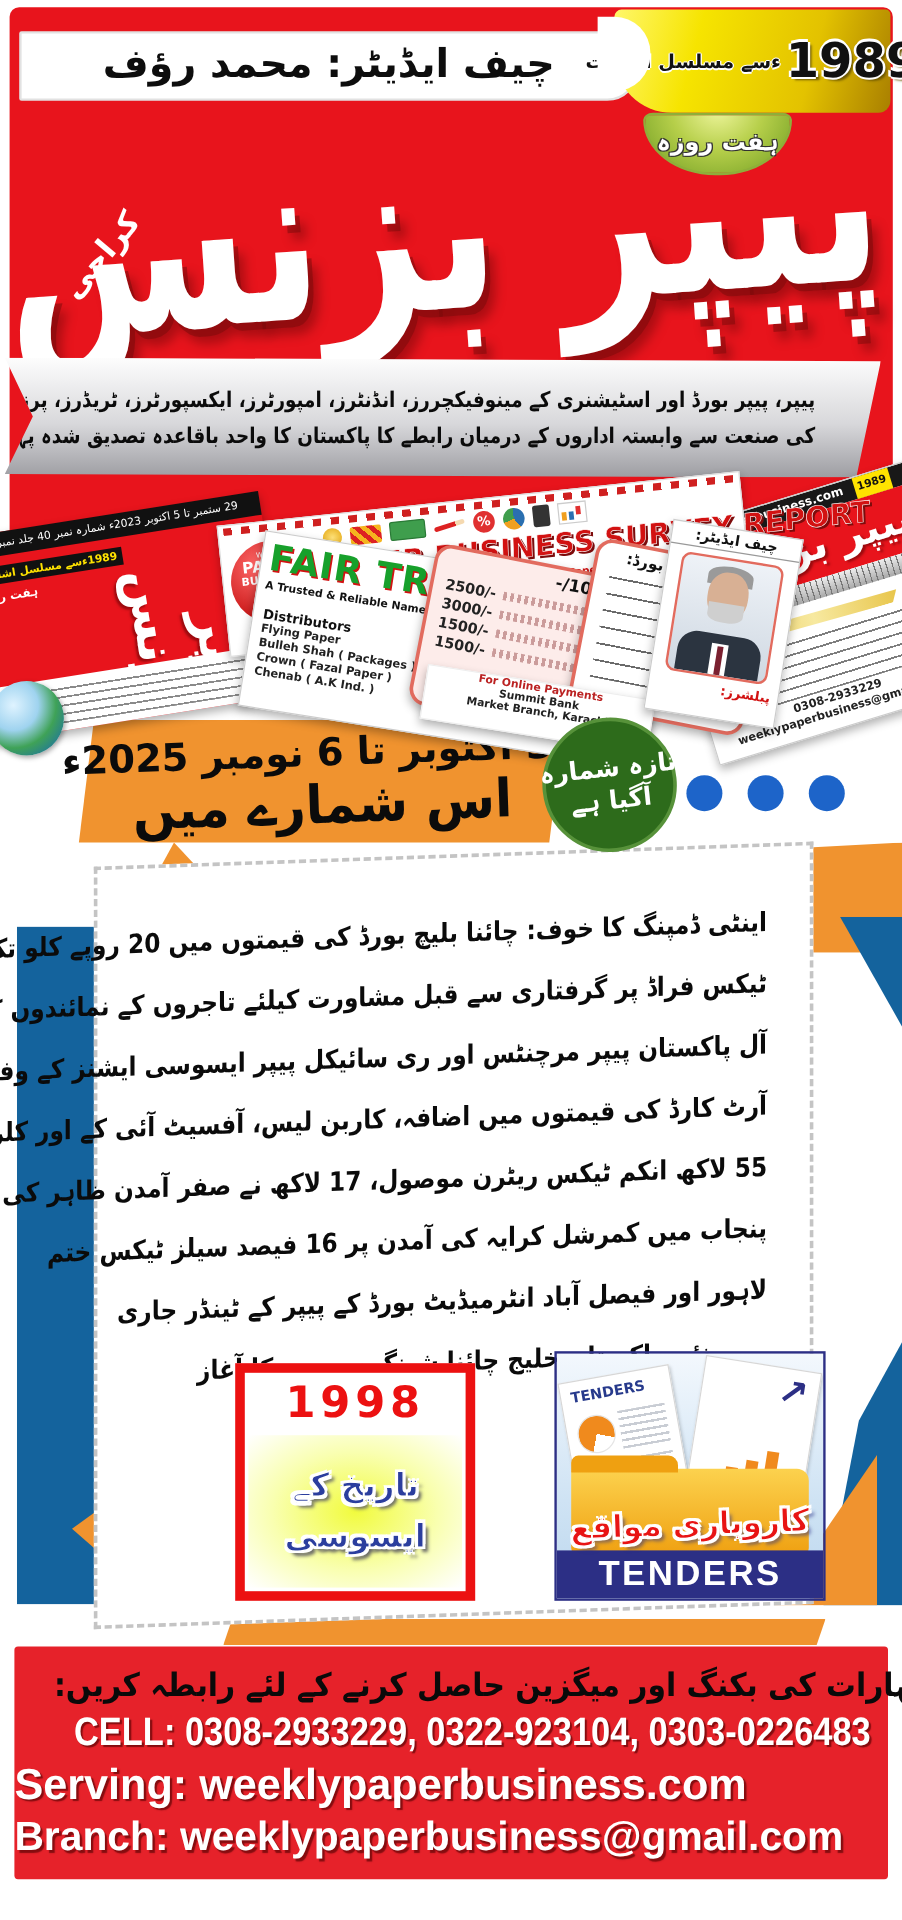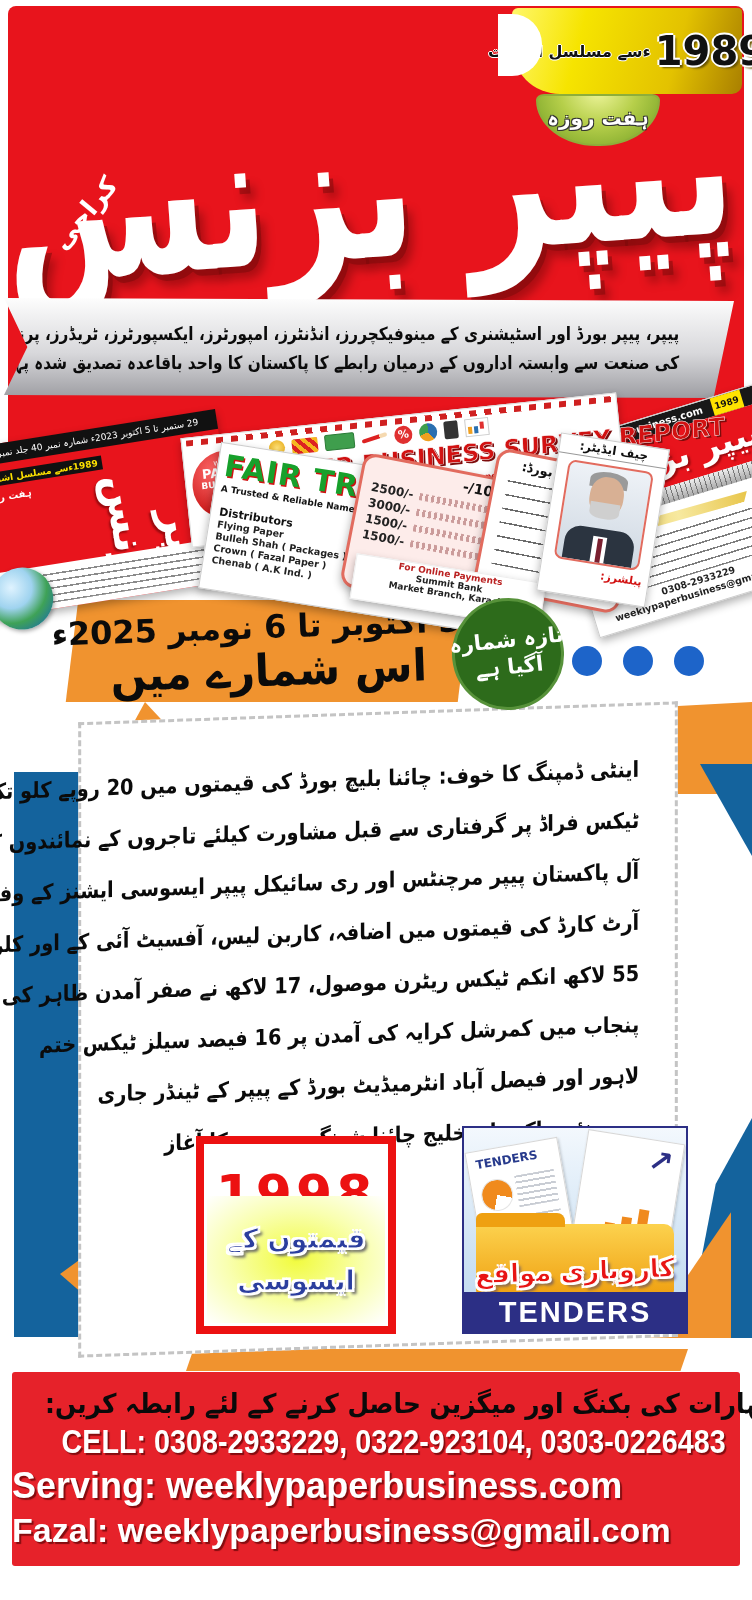--- a/index.html
+++ b/index.html
@@ -186,21 +186,21 @@
   .sh-bl-br{left:686px;top:1118px;width:66px;height:220px;background:#14639d;
       clip-path:polygon(100% 0,100% 100%,0 100%,45% 30%);}
   .sheet{left:78px;top:712px;width:600px;height:635px;background:#fff;border:3px dashed #c4c4c4;
       transform:rotate(-2deg) skewX(-2deg);z-index:2;box-sizing:border-box;}
   .headlines{padding-top:38px;}
   .hl{font-size:22px;font-weight:800;color:#0b0b0b;text-align:center;direction:rtl;line-height:51px;
       white-space:nowrap;transform:scaleX(.88);}
 
   .history{left:196px;top:1136px;width:200px;height:198px;background:#fff;border:8px solid #ec1111;
       z-index:4;box-sizing:border-box;text-align:center;}
-  .h-year{font-size:52px;font-weight:800;color:#ec1111;letter-spacing:4px;line-height:52px;margin-top:24px;}
+  .h-year{font-size:36px;font-weight:800;color:#ec1111;letter-spacing:4px;line-height:52px;}
   .h-glow{position:absolute;left:3px;right:3px;top:52px;bottom:3px;
       background:radial-gradient(ellipse at center,#f1fb3e 0%,#f9ffb0 55%,#fdffe6 85%,#fff 100%);
       display:flex;flex-direction:column;justify-content:center;}
   .h-line{font-size:27px;font-weight:800;color:#2b3e9e;direction:rtl;line-height:42px;
       -webkit-text-stroke:1px #fff;
       text-shadow:2px 2px 0 #fff,-2px -2px 0 #fff,2px -2px 0 #fff,-2px 2px 0 #fff,4px 4px 3px #666;}
 
   .tenders{left:462px;top:1126px;width:226px;height:208px;border:2px solid #2c2f85;box-sizing:border-box;
       background:linear-gradient(180deg,#f3f8fd 0%,#cfe3f4 60%,#bcd7ee 100%);z-index:4;overflow:hidden;}
   .t-doc1{position:absolute;left:10px;top:16px;width:92px;height:116px;background:#fff;
@@ -240,20 +240,23 @@
   .ct-cell{font-size:33px;transform:scaleX(.87);}
   .ct-web{font-size:36px;}
   .ct-email{font-size:34px;}
 </style>
 </head>
 <body>
 
 <div class="page">
 
   <div class="abs hdr">
+    <div class="editor-bar">
+      <span>چیف ایڈیٹر: محمد رؤف</span>
+    </div>
     <div class="ribbon">
       <span class="rb-year">1989</span>
       <span class="rb-suffix">ءسے مسلسل اشاعت</span>
     </div>
     <div class="weekly">ہفت روزہ</div>
     <div class="masthead">
       <span class="masthead-text">پیپر بزنس</span>
     </div>
     <div class="city">کراچی</div>
   </div>
@@ -413,21 +416,21 @@
       <div class="hl">55 لاکھ انکم ٹیکس ریٹرن موصول، 17 لاکھ نے صفر آمدن ظاہر کی</div>
       <div class="hl">پنجاب میں کمرشل کرایہ کی آمدن پر 16 فیصد سیلز ٹیکس ختم</div>
       <div class="hl">لاہور اور فیصل آباد انٹرمیڈیٹ بورڈ کے پیپر کے ٹینڈر جاری</div>
       <div class="hl">نئی پاکستان خلیج چائنا شپنگ سروس کا آغاز</div>
     </div>
   </div>
 
   <div class="abs history">
     <div class="h-year">1998</div>
     <div class="h-glow">
-      <div class="h-line">قیمتوں کے</div>
+      <div class="h-line">تاریخ کے</div>
       <div class="h-line">ایسوسی</div>
     </div>
   </div>
 
   <div class="abs tenders">
     <div class="t-doc1">
       <div class="t-doc1-label">TENDERS</div>
       <span class="t-pie"></span>
       <span class="t-l1"></span>
       <span class="t-l2"></span>
@@ -445,16 +448,16 @@
     <div class="t-urdu">کاروباری مواقع</div>
     <div class="t-band">TENDERS</div>
   </div>
 
   <div class="abs orange-bar"></div>
 
   <div class="abs contact">
     <div class="ct-urdu">اشتہارات کی بکنگ اور میگزین حاصل کرنے کے لئے رابطہ کریں:</div>
     <div class="ct-en ct-cell">CELL: 0308-2933229, 0322-923104, 0303-0226483</div>
     <div class="ct-en ct-web">Serving: weeklypaperbusiness.com</div>
-    <div class="ct-en ct-email">Fazal: weeklypaperbusiness@gmail.com</div>
+    <div class="ct-en ct-email">Branch: weeklypaperbusiness@gmail.com</div>
   </div>
 
 </div>
 
 </body></html>

